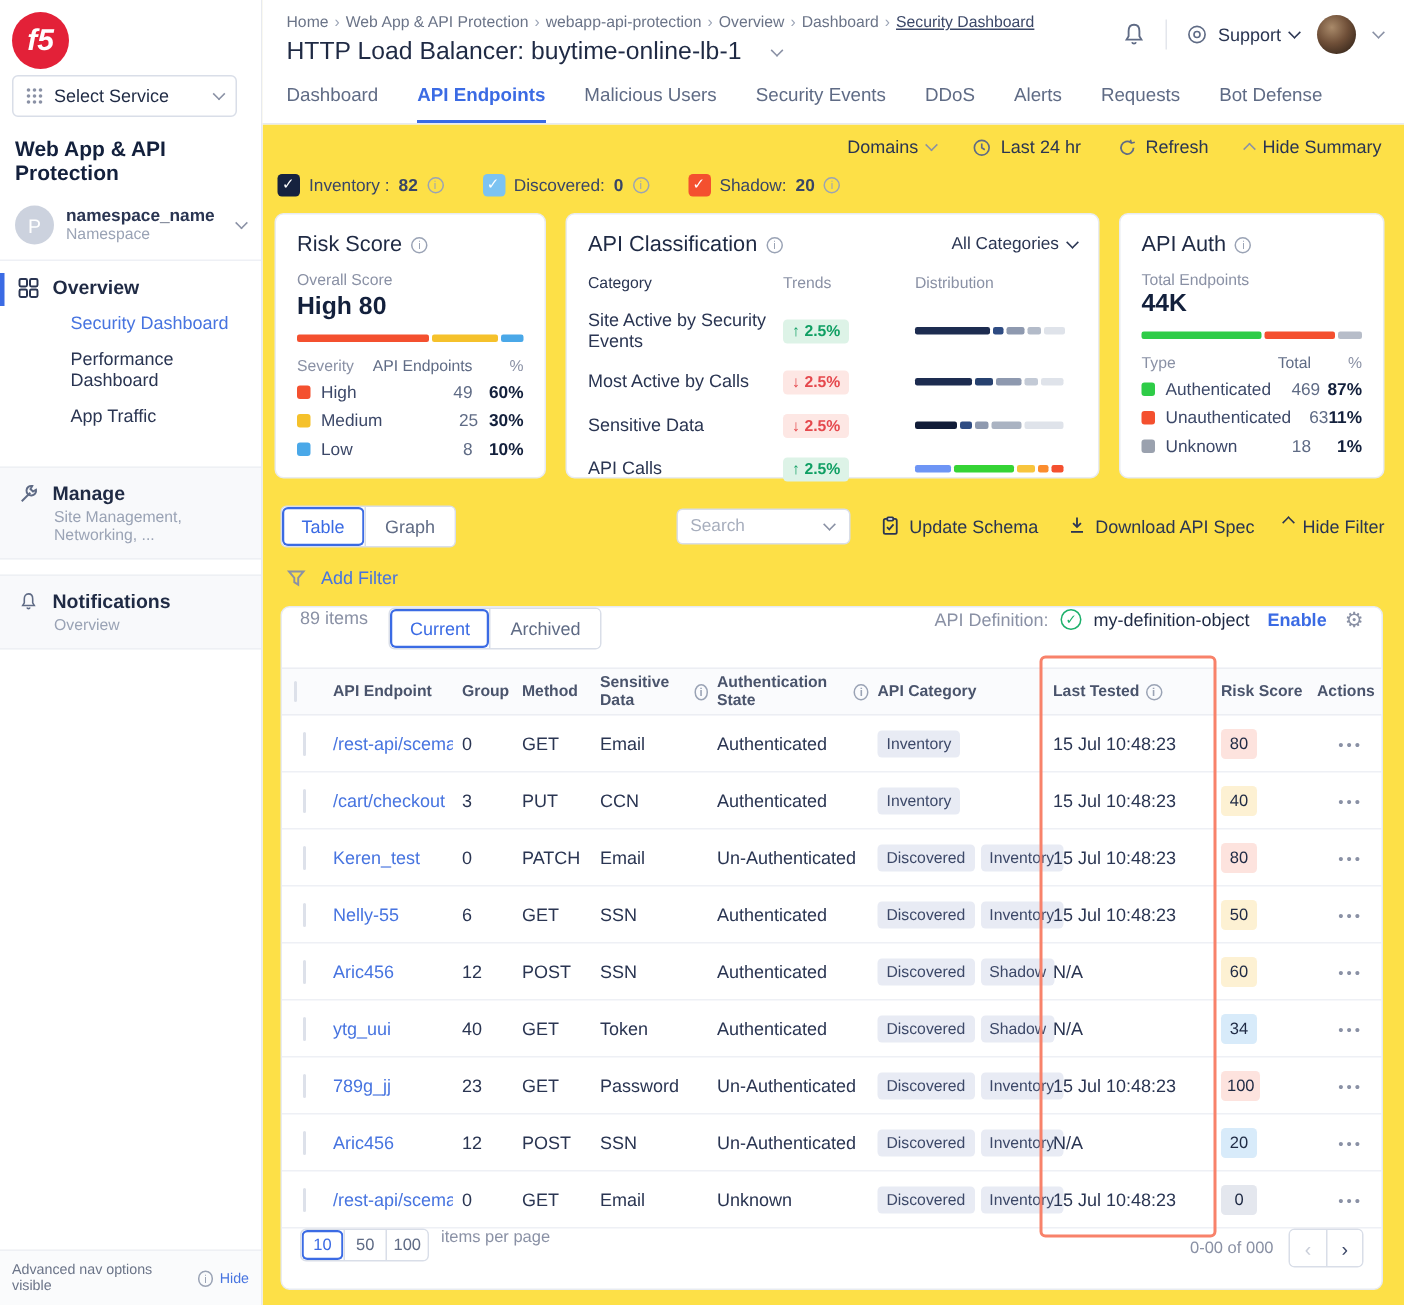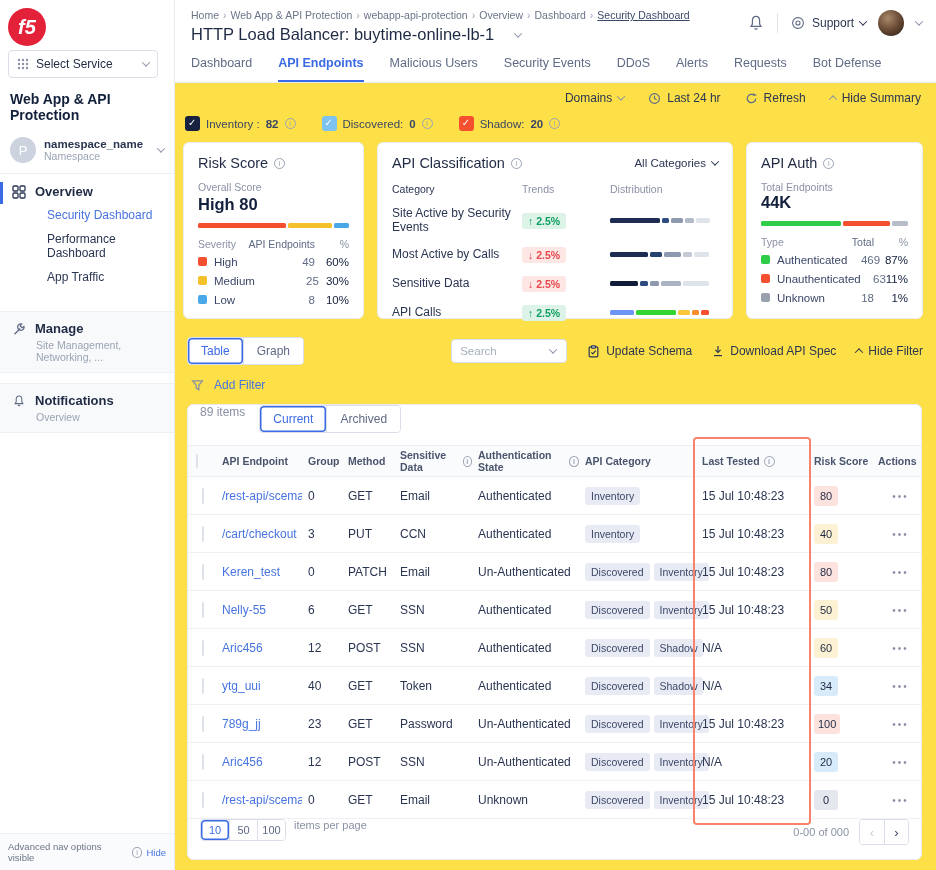--- a/index.html
+++ b/index.html
@@ -91,21 +91,21 @@
   .trend .arr.v-up::before { content:"\2191"; }
   .trend .arr.v-down::before { content:"\2193"; }
   .bar { display:flex; gap:2px; margin-top:9px; }
   .bar i { display:block; height:5px; border-radius:1.5px; }
   .mini-table { margin-top:10px; font-size:11px; }
   .mt-head { display:flex; color:#8a91a5; font-size:10.5px; margin-bottom:2px; }
   .mt-row { display:flex; align-items:center; padding:3.5px 0; color:#3c4868; font-size:11.5px; }
   .sq { width:9px; height:9px; border-radius:2px; margin-right:7px; }
   .mt-c1 { flex:1; display:flex; align-items:center; }
   .mt-c2 { width:40px; text-align:right; color:#5f6b85; }
-  .mt-c3 { width:34px; text-align:right; font-weight:normal; color:#13203c; }
+  .mt-c3 { width:34px; text-align:right; font-weight:bold; color:#13203c; }
   .class-head, .class-row { display:flex; align-items:center; }
   .class-head { margin-top:12px; color:#8a91a5; font-size:10.5px; }
   .class-row { margin-top:11px; }
   .cc1 { flex:1; font-size:12px; color:#2a3552; }
   .cc2 { width:88px; }
   .cc3 { width:108px; }
   .cc3 .bar, .class-head .cc3 { margin-top:0; }
   .cc3 .bar { width:100px; }
   .all-cat { margin-left:auto; display:flex; align-items:center; gap:6px; font-size:11.5px; color:#2a3552; cursor:pointer; }
 
@@ -115,21 +115,21 @@
   .seg { padding:6px 13px; font-size:12px; color:#5f6b85; cursor:pointer; background:#fff; }
   .seg + .seg { border-left:1px solid #d9dee8; }
   .seg.v-true { color:#3b6be4; box-shadow:inset 0 0 0 1.5px #3b6be4; border-radius:4px; }
   .toolbar2 .right { margin-left:auto; display:flex; align-items:center; gap:20px; }
   .search-box { width:116px; border:1px solid #d9dee8; border-radius:4px; background:#fff;
                 display:flex; align-items:center; padding:5px 8px; gap:6px; }
   .search-box input { border:none; outline:none; width:84px; font-size:11.5px; color:#2a3552;
                 font-family:"Liberation Sans", sans-serif; }
   .search-box input::placeholder { color:#a7aebd; }
   .search-box .chev { color:#8a91a5; }
-  .act { display:flex; align-items:center; gap:6px; font-size:12px; color:#2a3552; cursor:pointer; }
+  .act { display:flex; gap:6px; font-size:12px; color:#2a3552; cursor:pointer; }
   .addfilter-row { display:flex; align-items:center; gap:10px; margin:13px 0 0 8px; }
   .addfilter { font-size:12px; color:#4774e0; cursor:pointer; }
 
   
   .table-card { position:relative; margin:12px 0 0 4px; width:735px; background:#fff;
                 border:1px solid #e8ebf1; border-radius:6px; }
   .tc-head { display:flex; align-items:flex-start; height:40px; padding:0 12px; }
   .items-count { font-size:12px; color:#8a91a5; margin-right:14px; }
   .tc-right { margin-left:auto; display:flex; align-items:center; gap:8px; font-size:12px; }
   .apidef-label { color:#8a91a5; }
@@ -629,20 +629,27 @@
       </div>
 
       <div class="table-card">
         <div class="tc-head">
           <span class="items-count">89 items</span>
           <div class="seg-group">
 
           <span class="seg v-true">Current</span>
               <span class="seg">Archived</span>
             </div>
+          <div class="tc-right">
+            <span class="apidef-label">API Definition:</span>
+            <span class="ok-circ"></span>
+            <span class="apidef-val">my-definition-object</span>
+            <span class="enable">Enable</span>
+            <span class="gear">⚙</span>
+          </div>
         </div>
 
         <div class="grid thead">
           <div><span class="cb"></span></div>
           <div class="th-holder" style="display:contents">
             
           
               <div class="th">
                 <span>API Endpoint</span>
 

